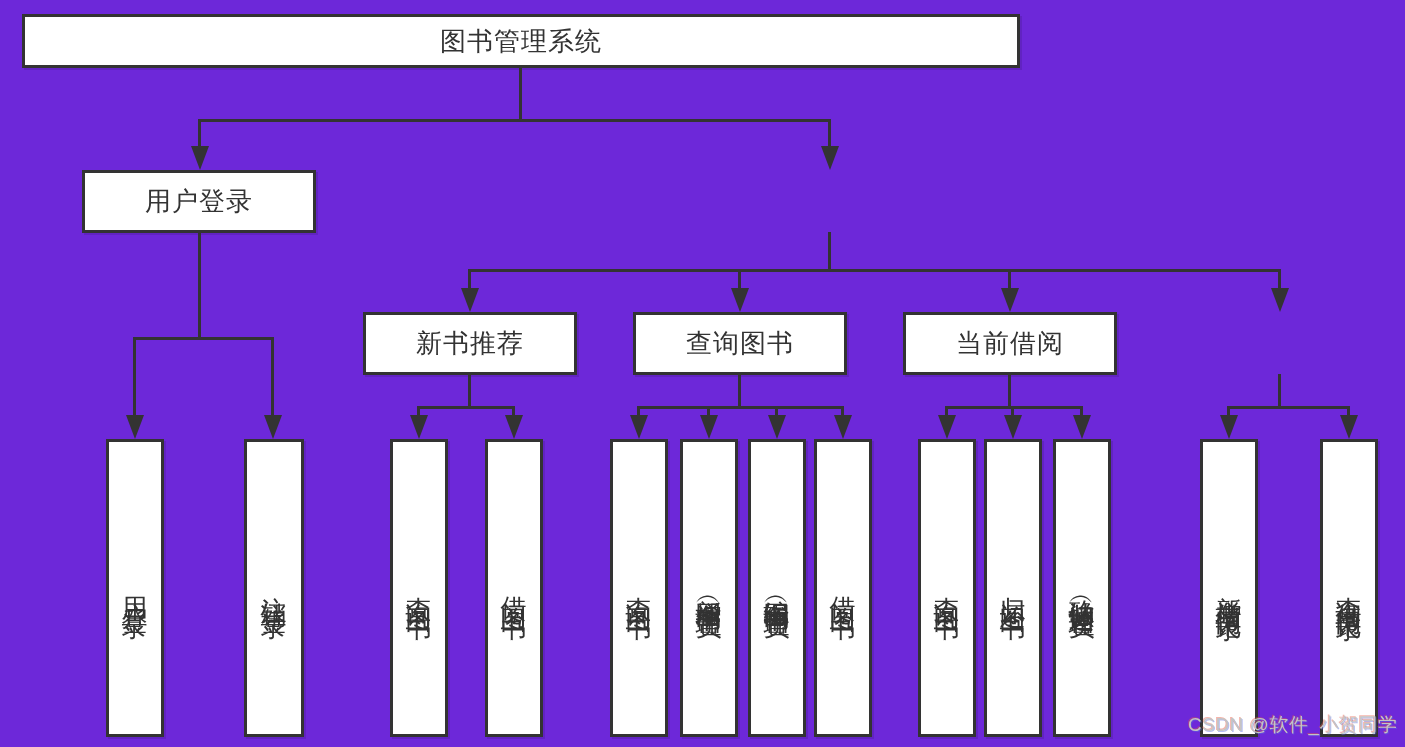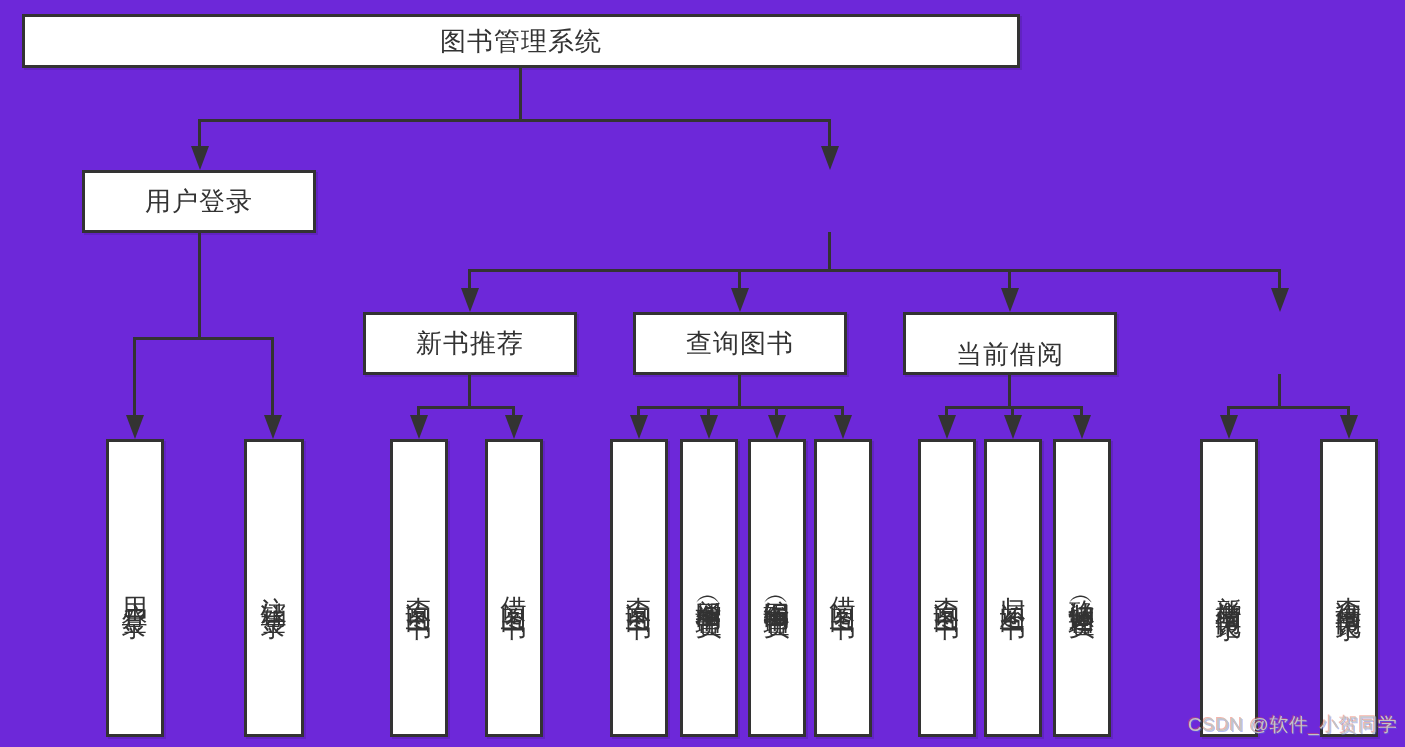--- a/index.html
+++ b/index.html
@@ -76,21 +76,21 @@
   <div class="arrow" style="left:731px;top:288px;"></div>
   <div class="arrow" style="left:1001px;top:288px;"></div>
   <div class="arrow" style="left:1271px;top:288px;"></div>
 
   <div class="box" style="left:363px;top:312px;width:214px;height:63px;">
     <span class="hlabel">新书推荐</span>
   </div>
   <div class="box" style="left:633px;top:312px;width:214px;height:63px;">
     <span class="hlabel">查询图书</span>
   </div>
-  <div class="box" style="left:903px;top:312px;width:214px;height:63px;align-items:flex-end;">
+  <div class="box" style="left:903px;top:312px;width:214px;height:63px;">
     <span class="hlabel">当前借阅</span>
   </div>
 
   <div class="vline" style="left:468px;top:374px;height:34px;"></div>
   <div class="hline" style="left:418px;top:406px;width:97px;"></div>
   <div class="vline" style="left:417px;top:406px;height:12px;"></div>
   <div class="vline" style="left:512px;top:406px;height:12px;"></div>
   <div class="arrow" style="left:410px;top:415px;"></div>
   <div class="arrow" style="left:505px;top:415px;"></div>
 

